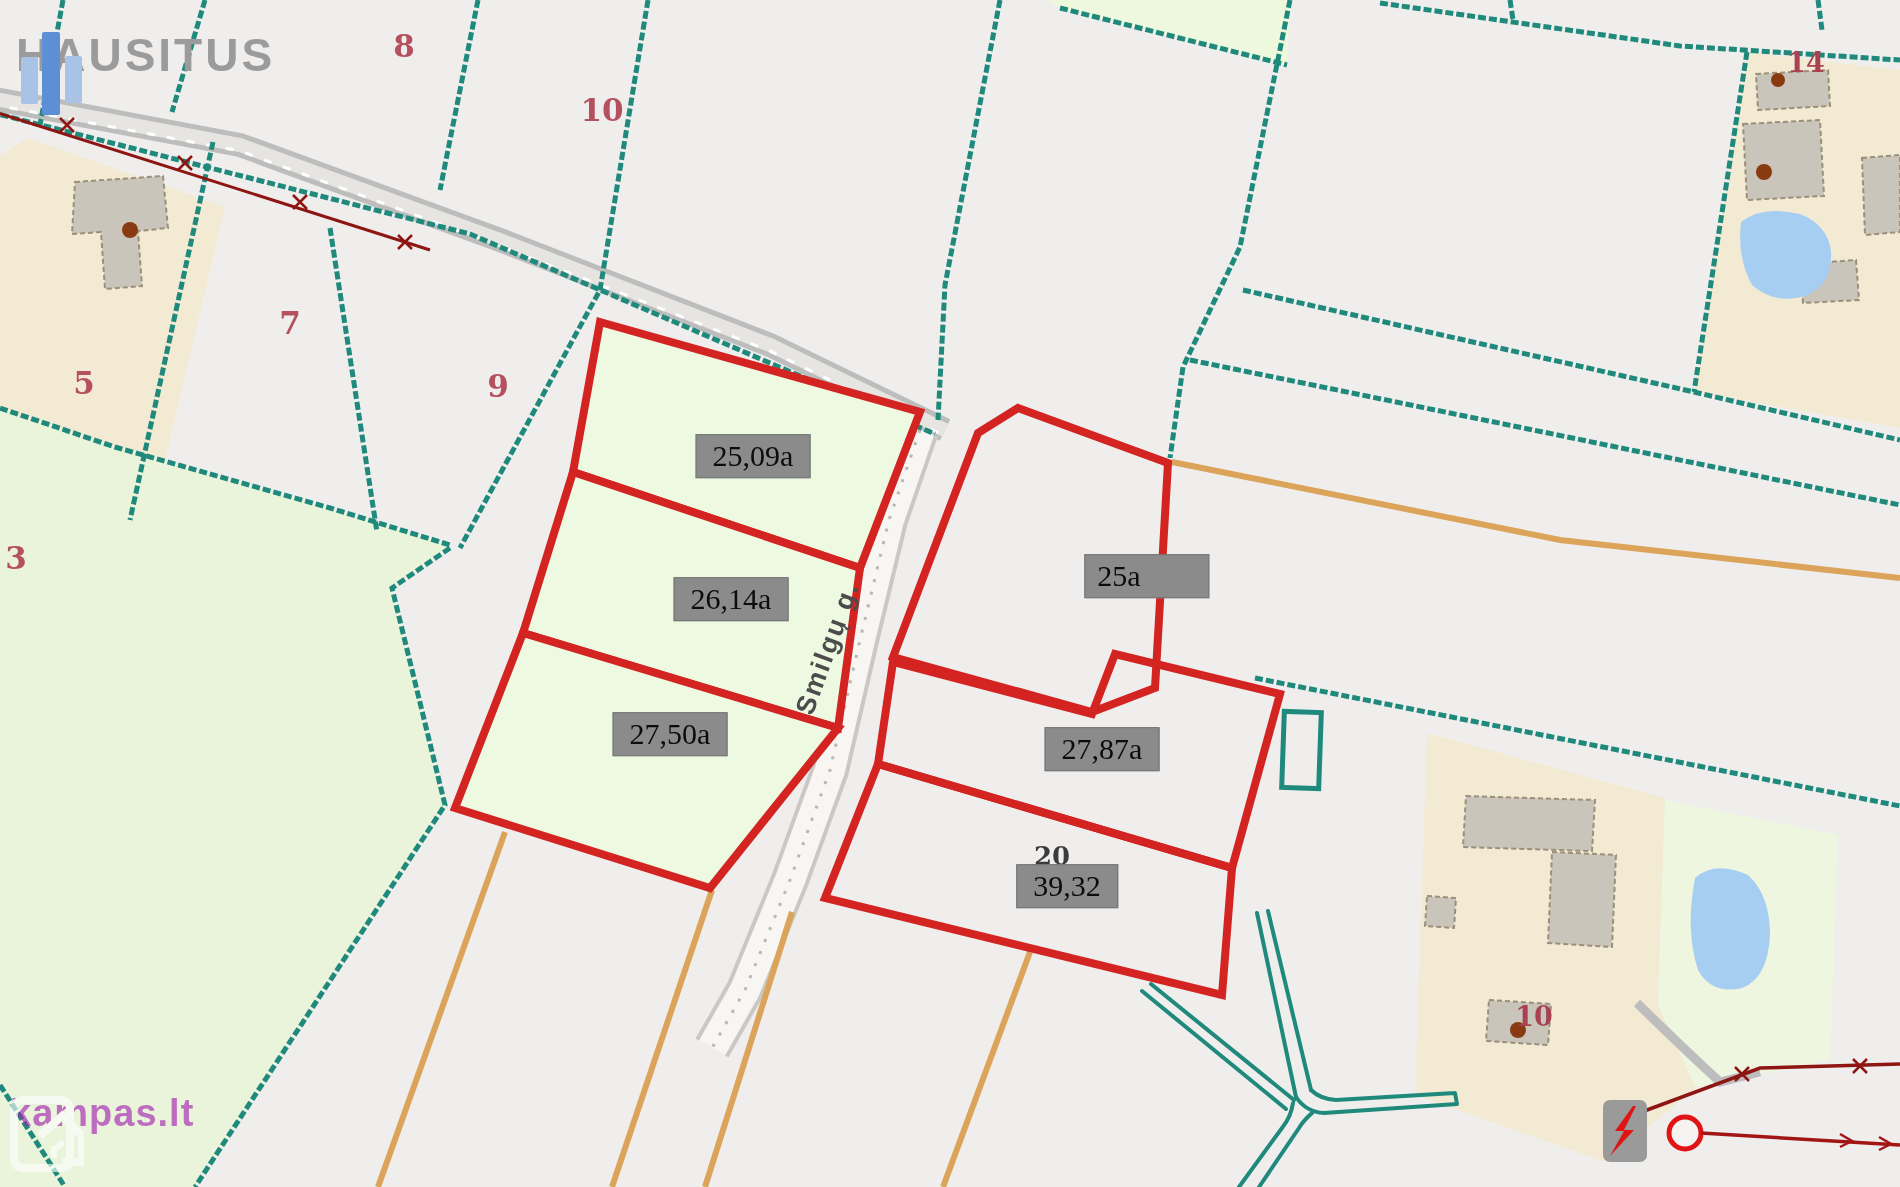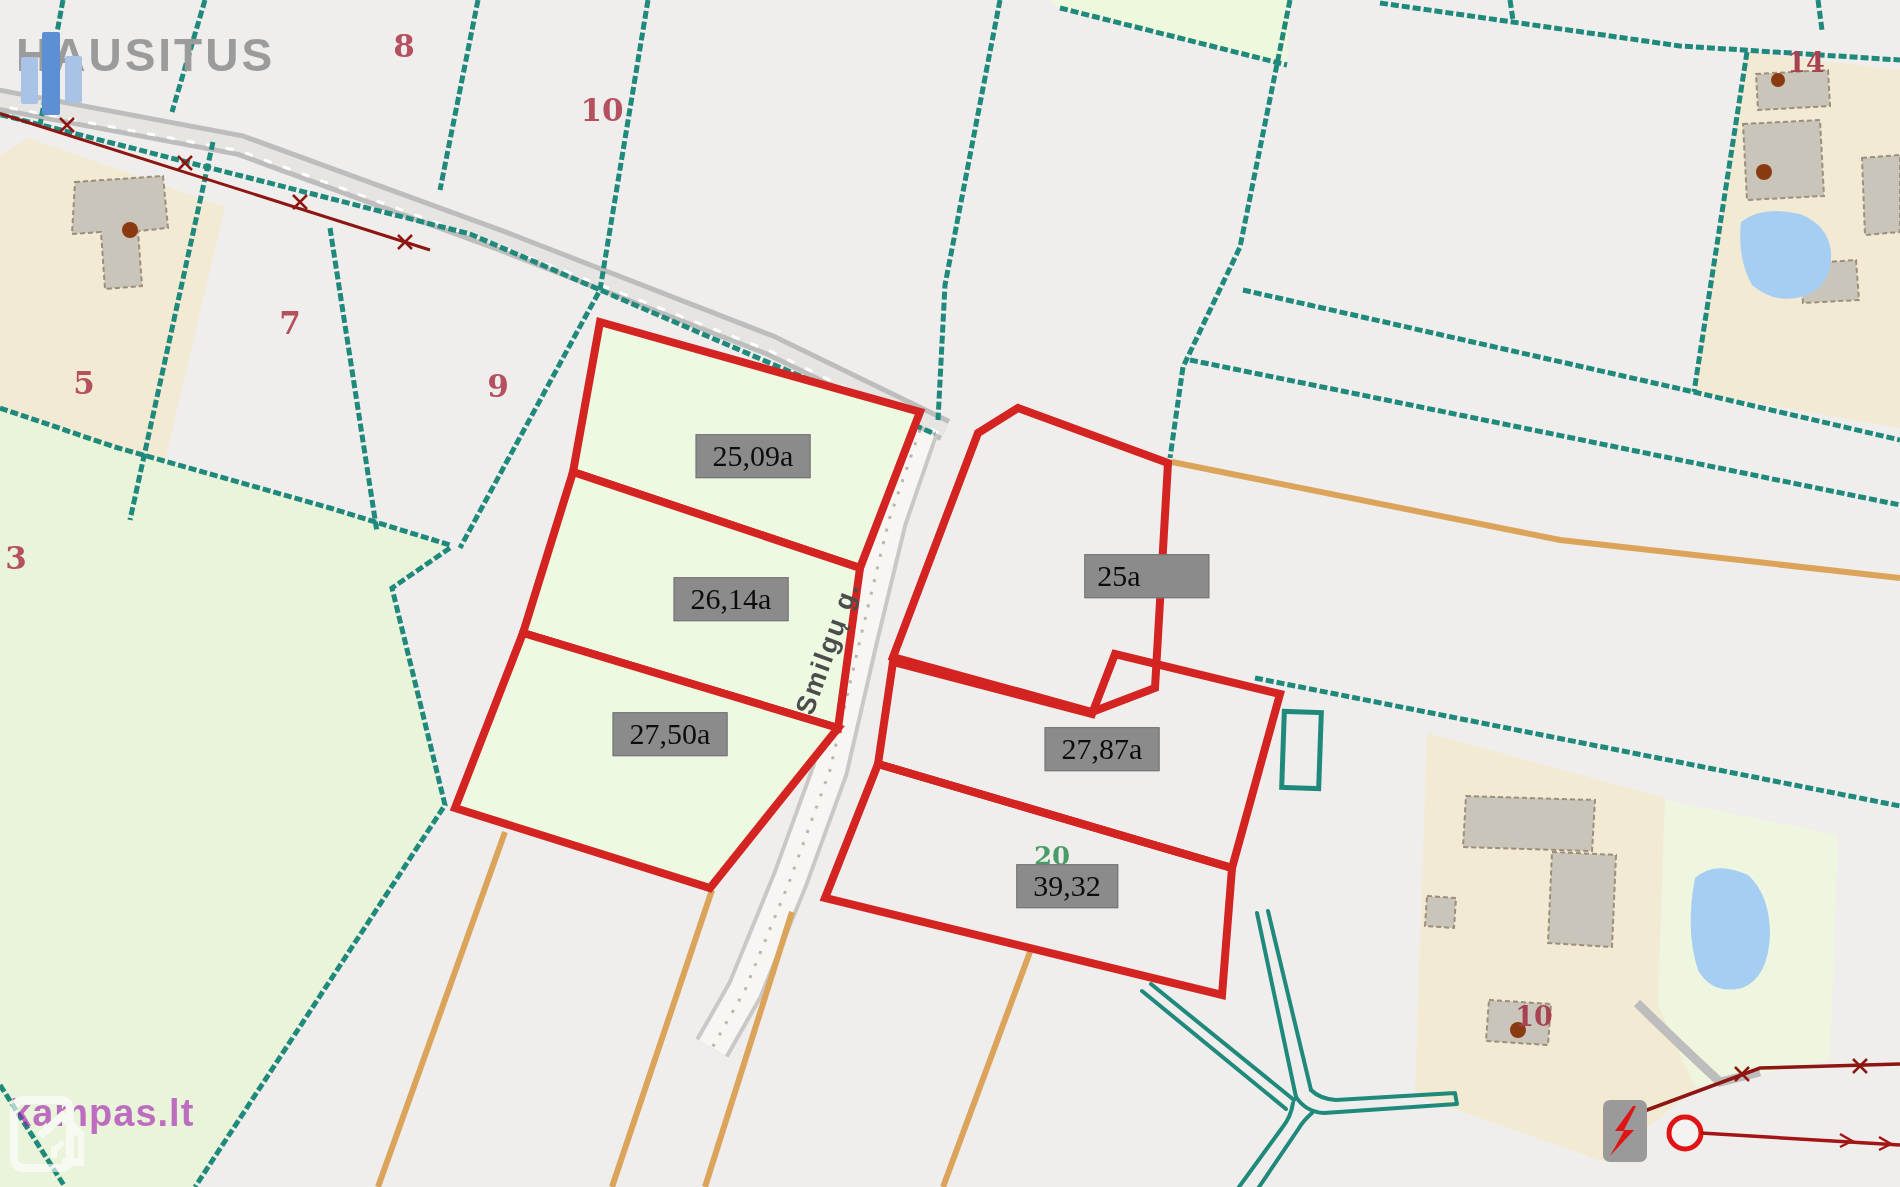--- a/index.html
+++ b/index.html
@@ -17,21 +17,21 @@
     font-family:"Liberation Serif", serif;
   }
   .label--title{font-size:49px;padding:4px 26px;}
   .label--wide{padding-right:68px;padding-left:12px;}
   .num{
     position:absolute;transform:translate(-50%,-50%);
     color:#b5505e;font-weight:bold;font-size:31px;
     font-family:"DejaVu Serif", serif;white-space:nowrap;
   }
   .num--small{font-size:27px;color:#a84250;}
-  .num--faint{font-size:26px;color:#15803d;opacity:.75;}
+  .num--faint{font-size:26px;color:#000000;opacity:.75;}
   .street-name{
     position:absolute;left:828px;top:648px;
     transform:translate(-50%,-50%) rotate(-70deg);
     color:#4c4c4c;font-size:27px;font-weight:bold;letter-spacing:2px;
     font-family:"Liberation Sans", sans-serif;white-space:nowrap;
   }
   .logo{
     position:absolute;left:16px;top:28px;display:flex;align-items:center;gap:22px;justify-content:flex-end;
   }
   .logo-text{

